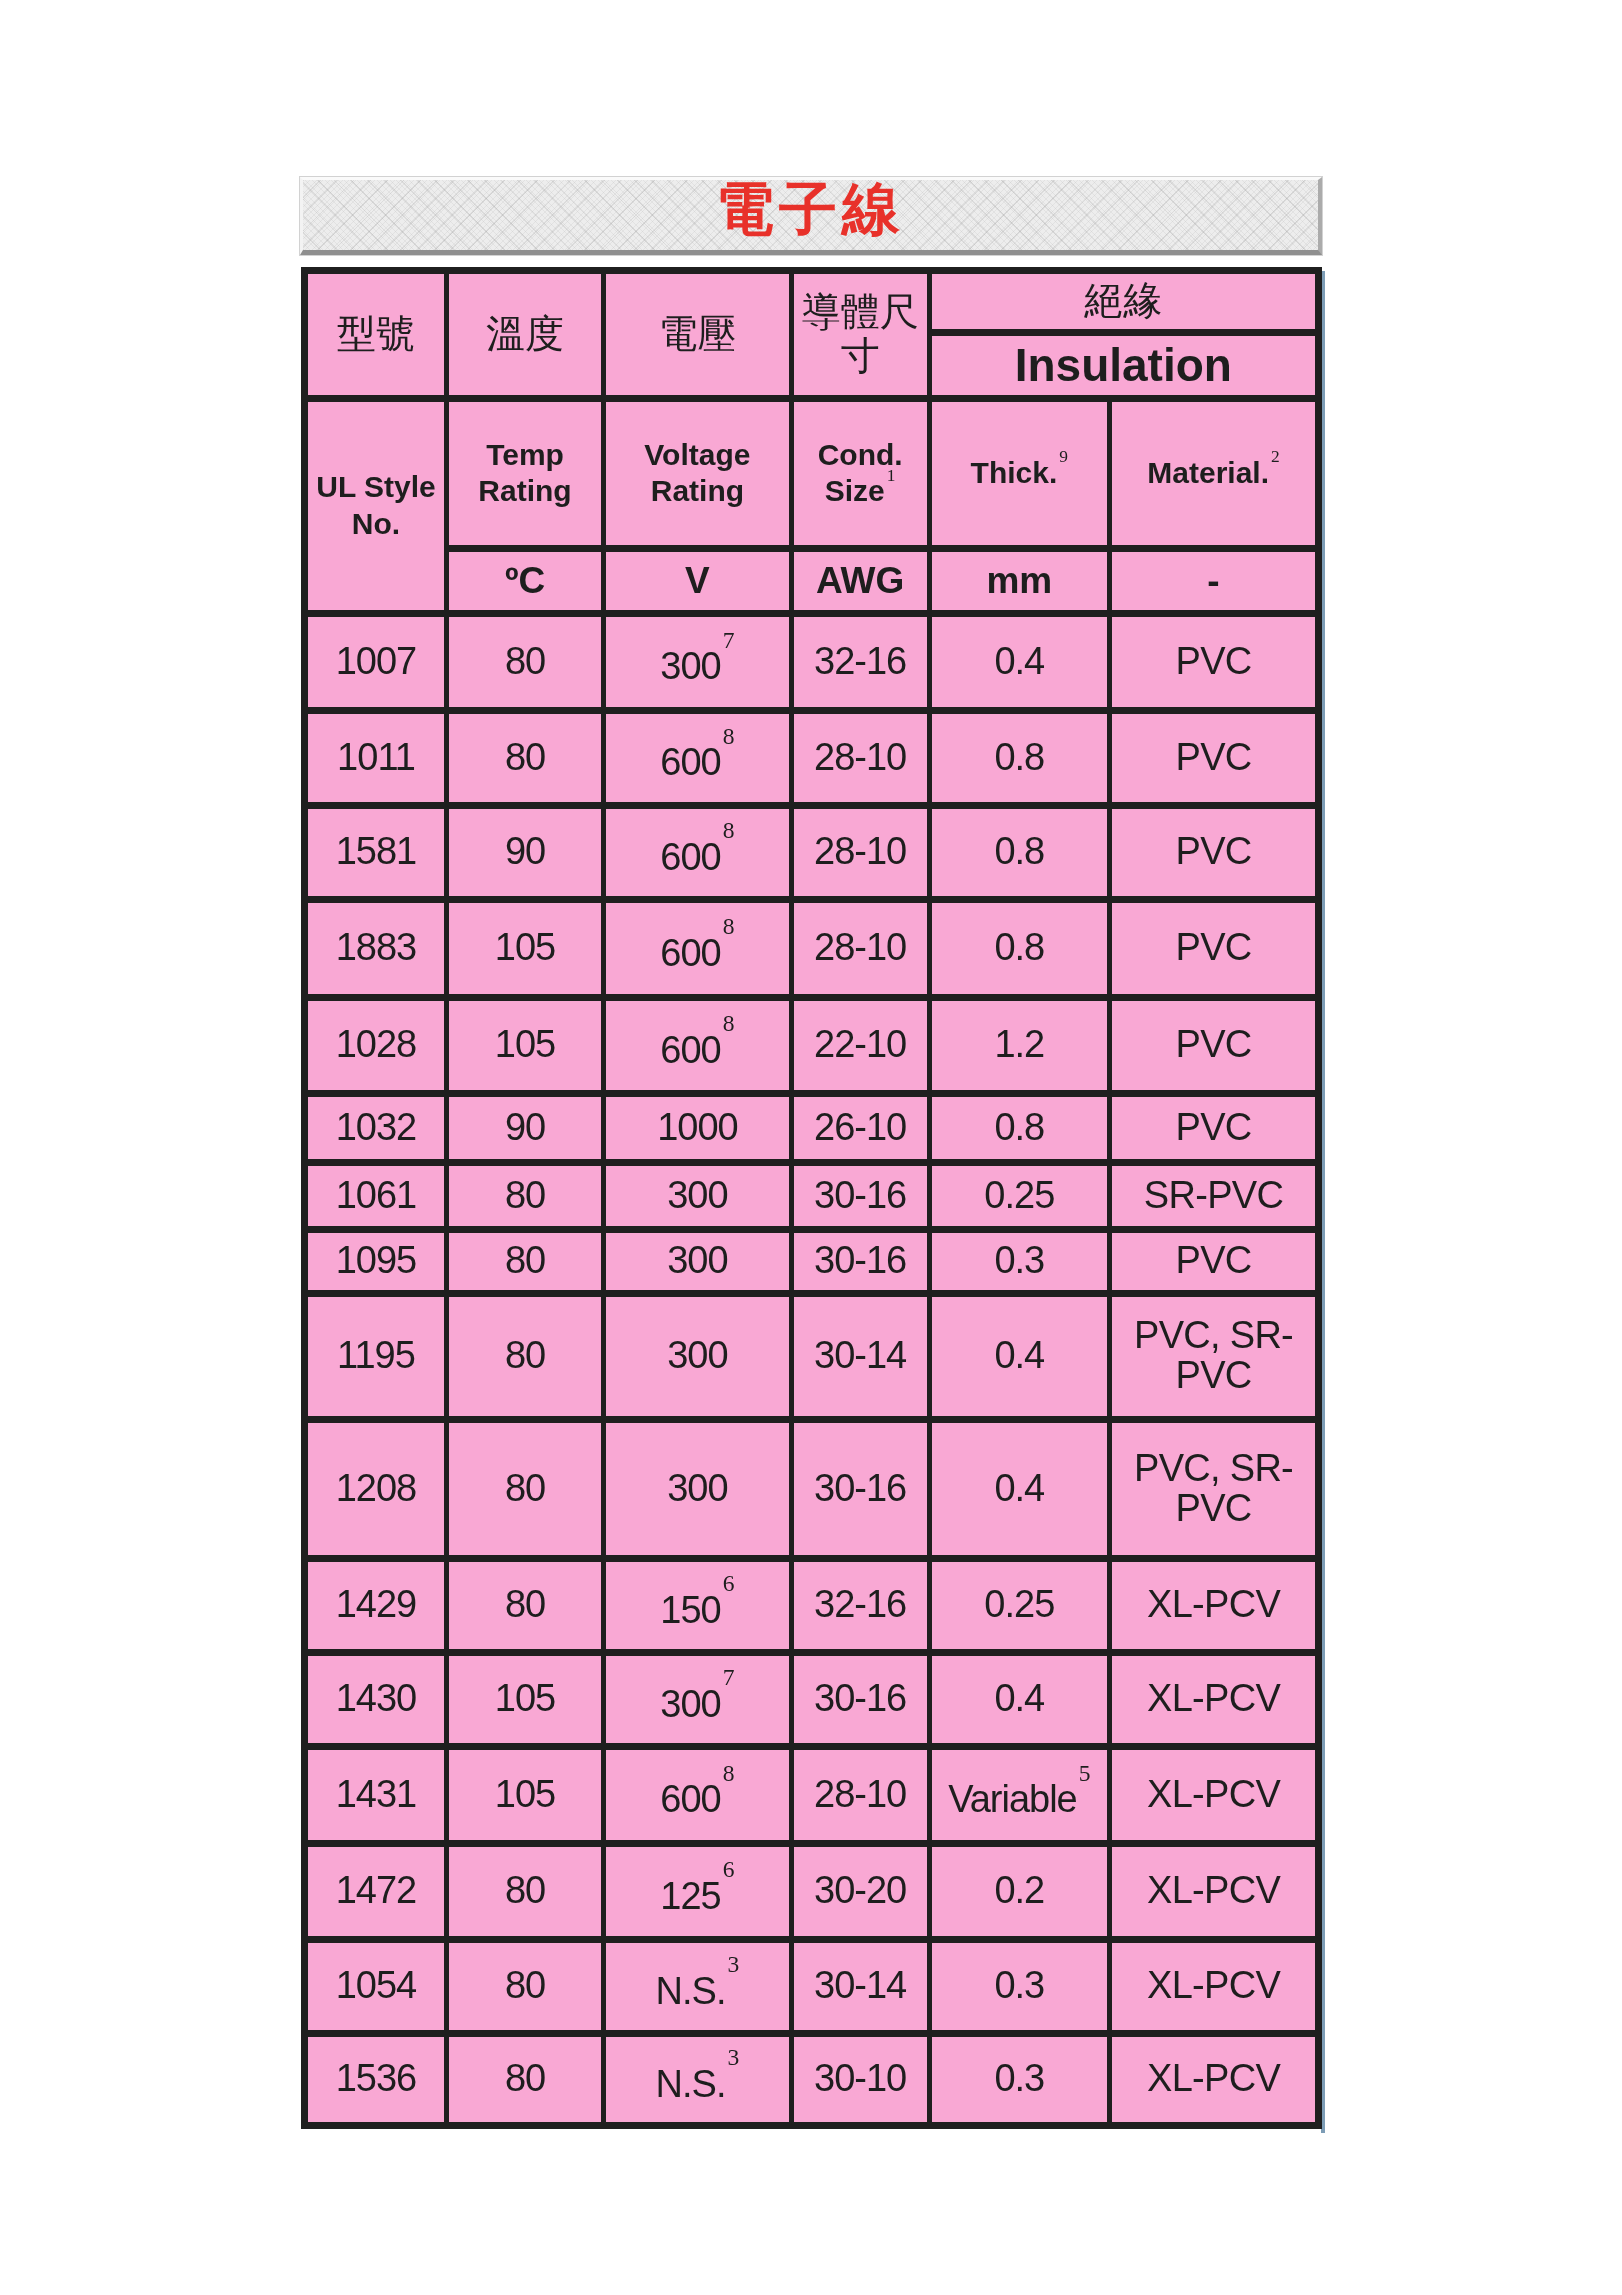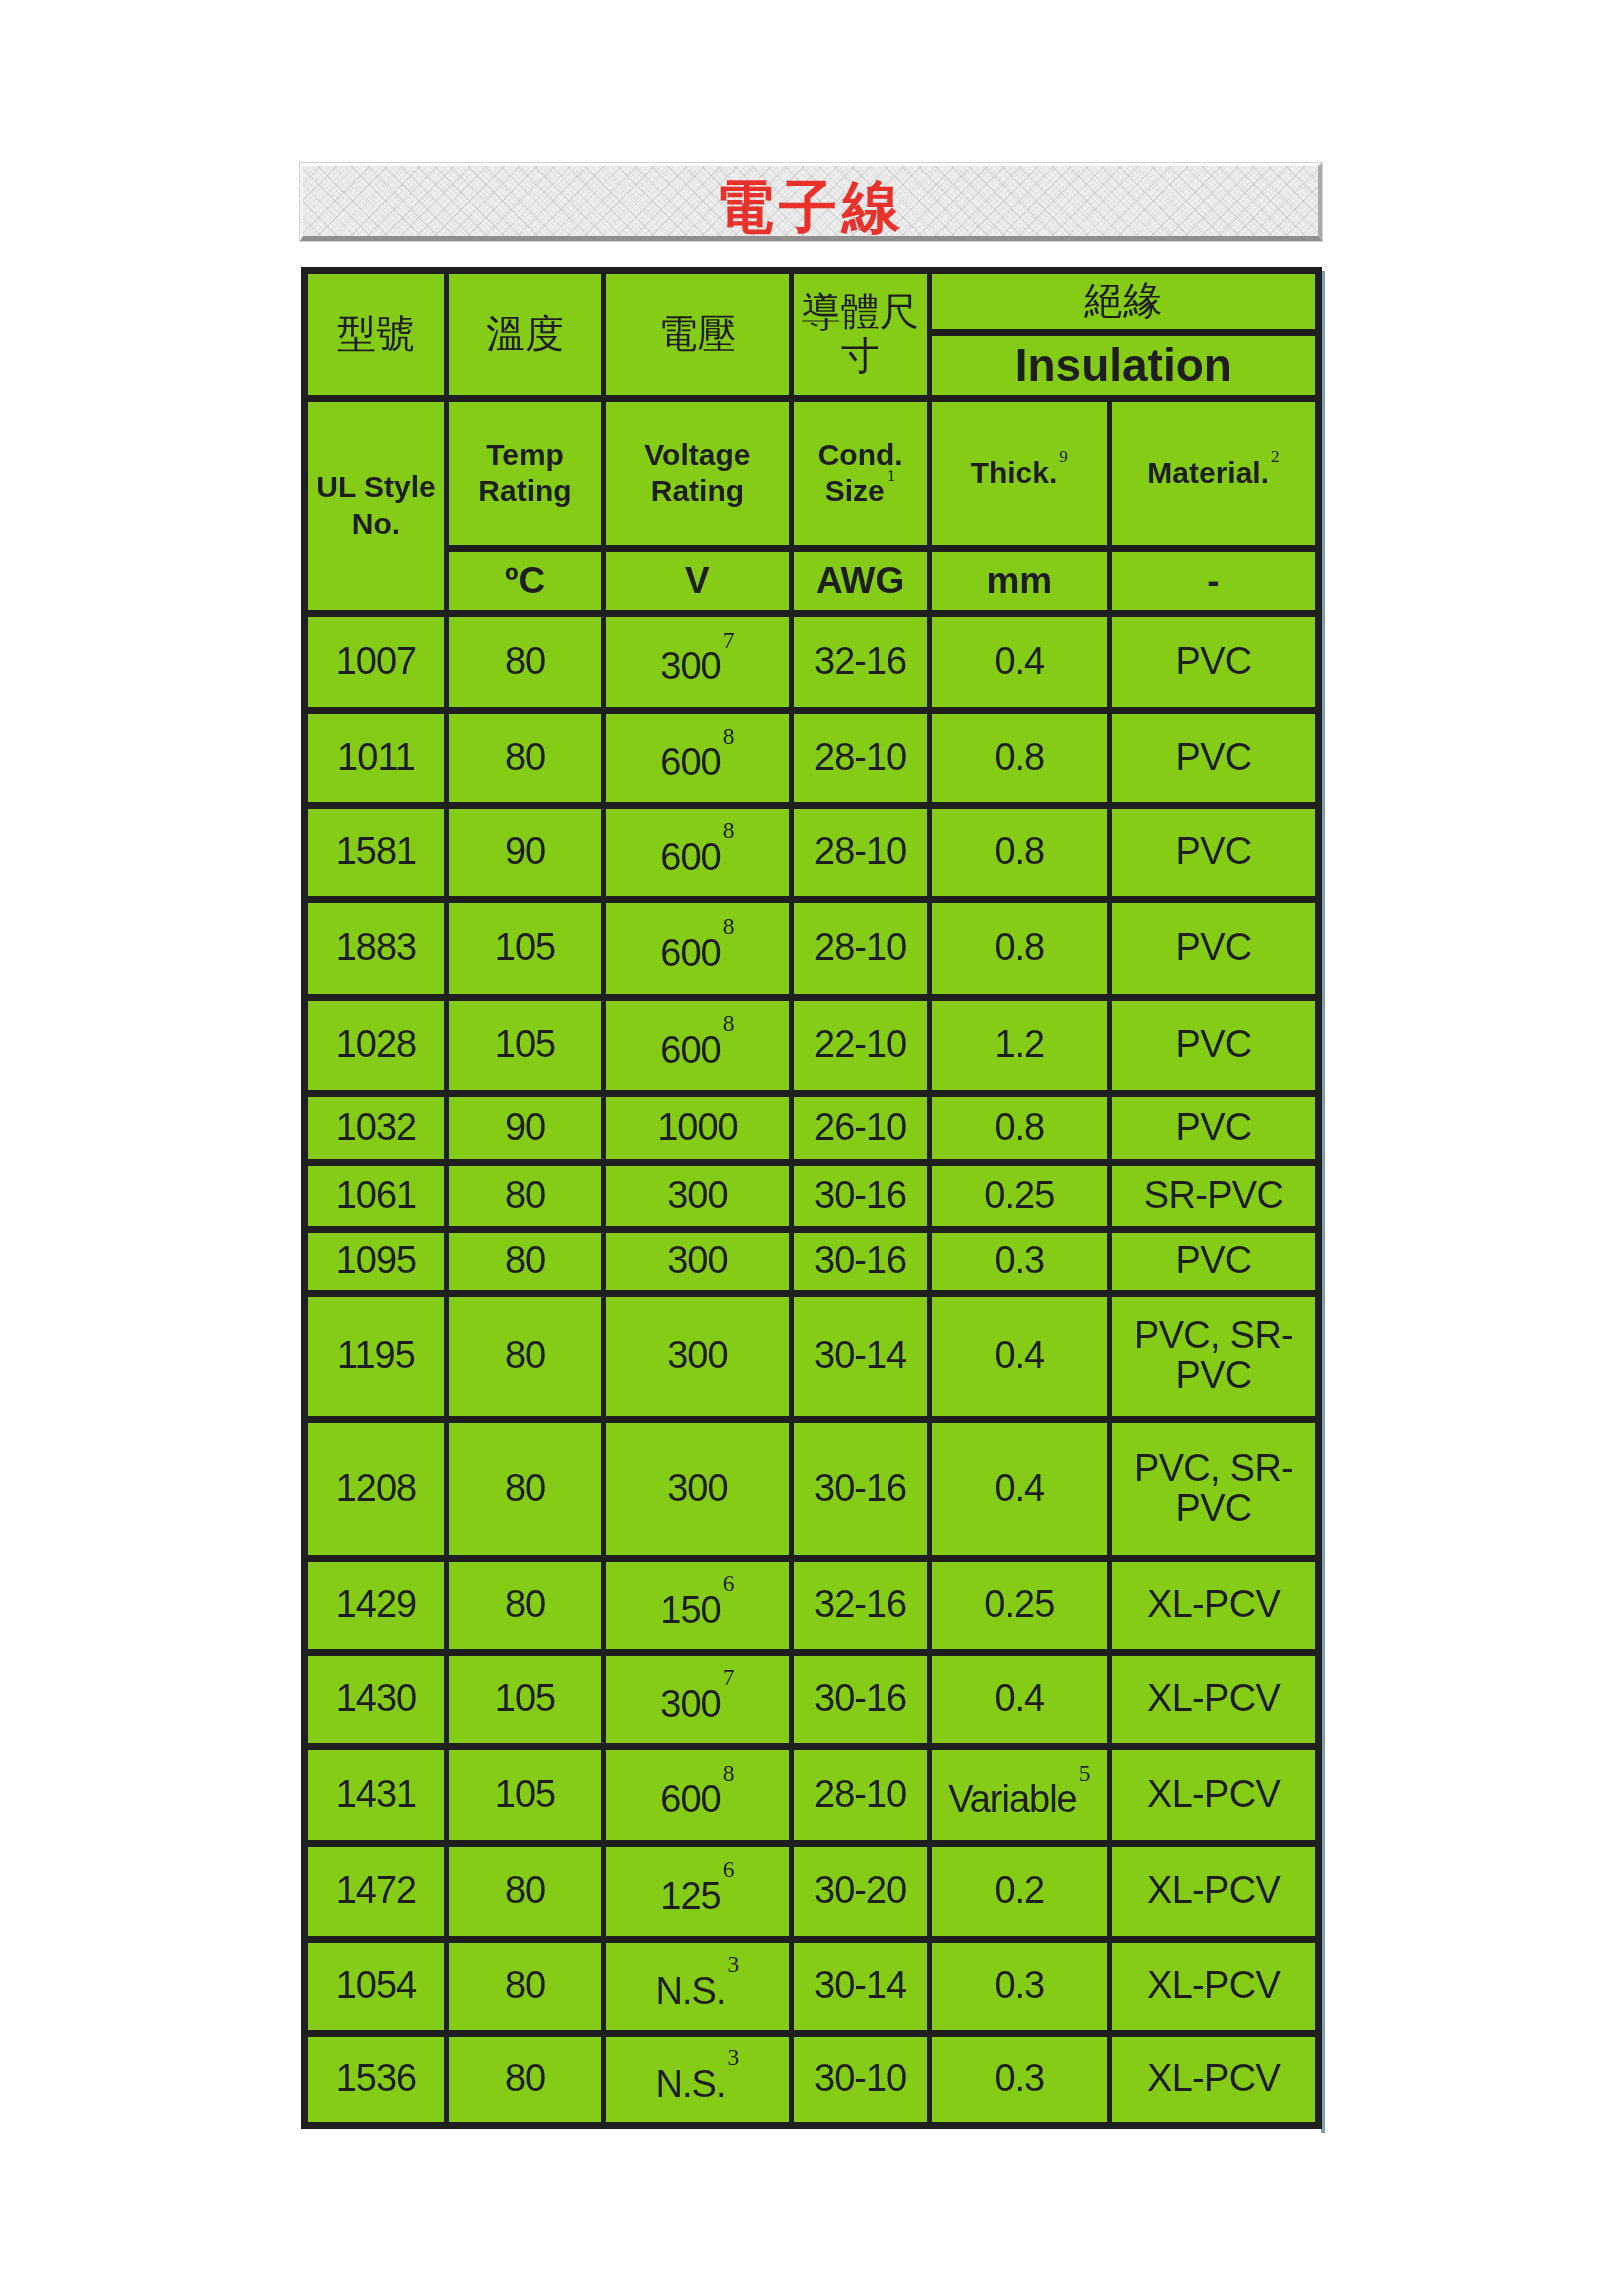--- a/index.html
+++ b/index.html
@@ -5,23 +5,23 @@
   html,body{margin:0;padding:0;}
   body{
     width:1622px;height:2295px;background:#ffffff;position:relative;
     font-family:"Liberation Sans", sans-serif;
     -webkit-font-smoothing:antialiased;
   }
   .page{position:absolute;inset:0;background:#ffffff;}
 
   
   .banner{
-    position:absolute;left:300px;top:163px;width:1022px;height:78px;
+    position:absolute;left:300px;top:177px;width:1022px;height:78px;
     box-sizing:border-box;
-    display:flex;align-items:flex-end;justify-content:center;
+    display:flex;align-items:flex-start;justify-content:center;
     background-color:#ededed;
     background-image:
       repeating-linear-gradient(45deg,  rgba(150,150,150,0.20) 0 1.3px, transparent 1.3px 11.8px),
       repeating-linear-gradient(135deg, rgba(150,150,150,0.20) 0 1.3px, transparent 1.3px 11.8px),
       repeating-linear-gradient(45deg,  rgba(185,185,185,0.22) 0 0.7px, transparent 0.7px 4.6px),
       repeating-linear-gradient(135deg, rgba(185,185,185,0.22) 0 0.7px, transparent 0.7px 4.6px);
     border-top:3.3px solid #fafafa;
     border-left:3.3px solid #f3f3f3;
     border-bottom:5.9px solid #8f8f8f;
     border-right:4.6px solid #ababab;
@@ -33,21 +33,21 @@
   }
 
   
   .table-wrap{position:absolute;left:301px;top:267px;width:1021px;}
   .blue-edge{
     position:absolute;top:3.9px;right:-3.3px;width:3.9px;height:100%;
     background:#7d9db6;z-index:0;
   }
   table.spec{
     position:relative;z-index:1;
-    width:100%;table-layout:fixed;border-collapse:collapse;background:#84cc16;
+    width:100%;table-layout:fixed;border-collapse:collapse;background:#f9a8d4;
     border:7.2px solid #1f1f1f;
   }
   table.spec th, table.spec td{
     border:5.2px solid #1f1f1f;
     border-top-width:7.2px;border-bottom-width:7.2px;
     text-align:center;vertical-align:middle;
     padding:1.3px 2.6px;box-sizing:border-box;
     color:#1e1e1e;overflow:hidden;
   }
   tr.hr1{height:62px;}

